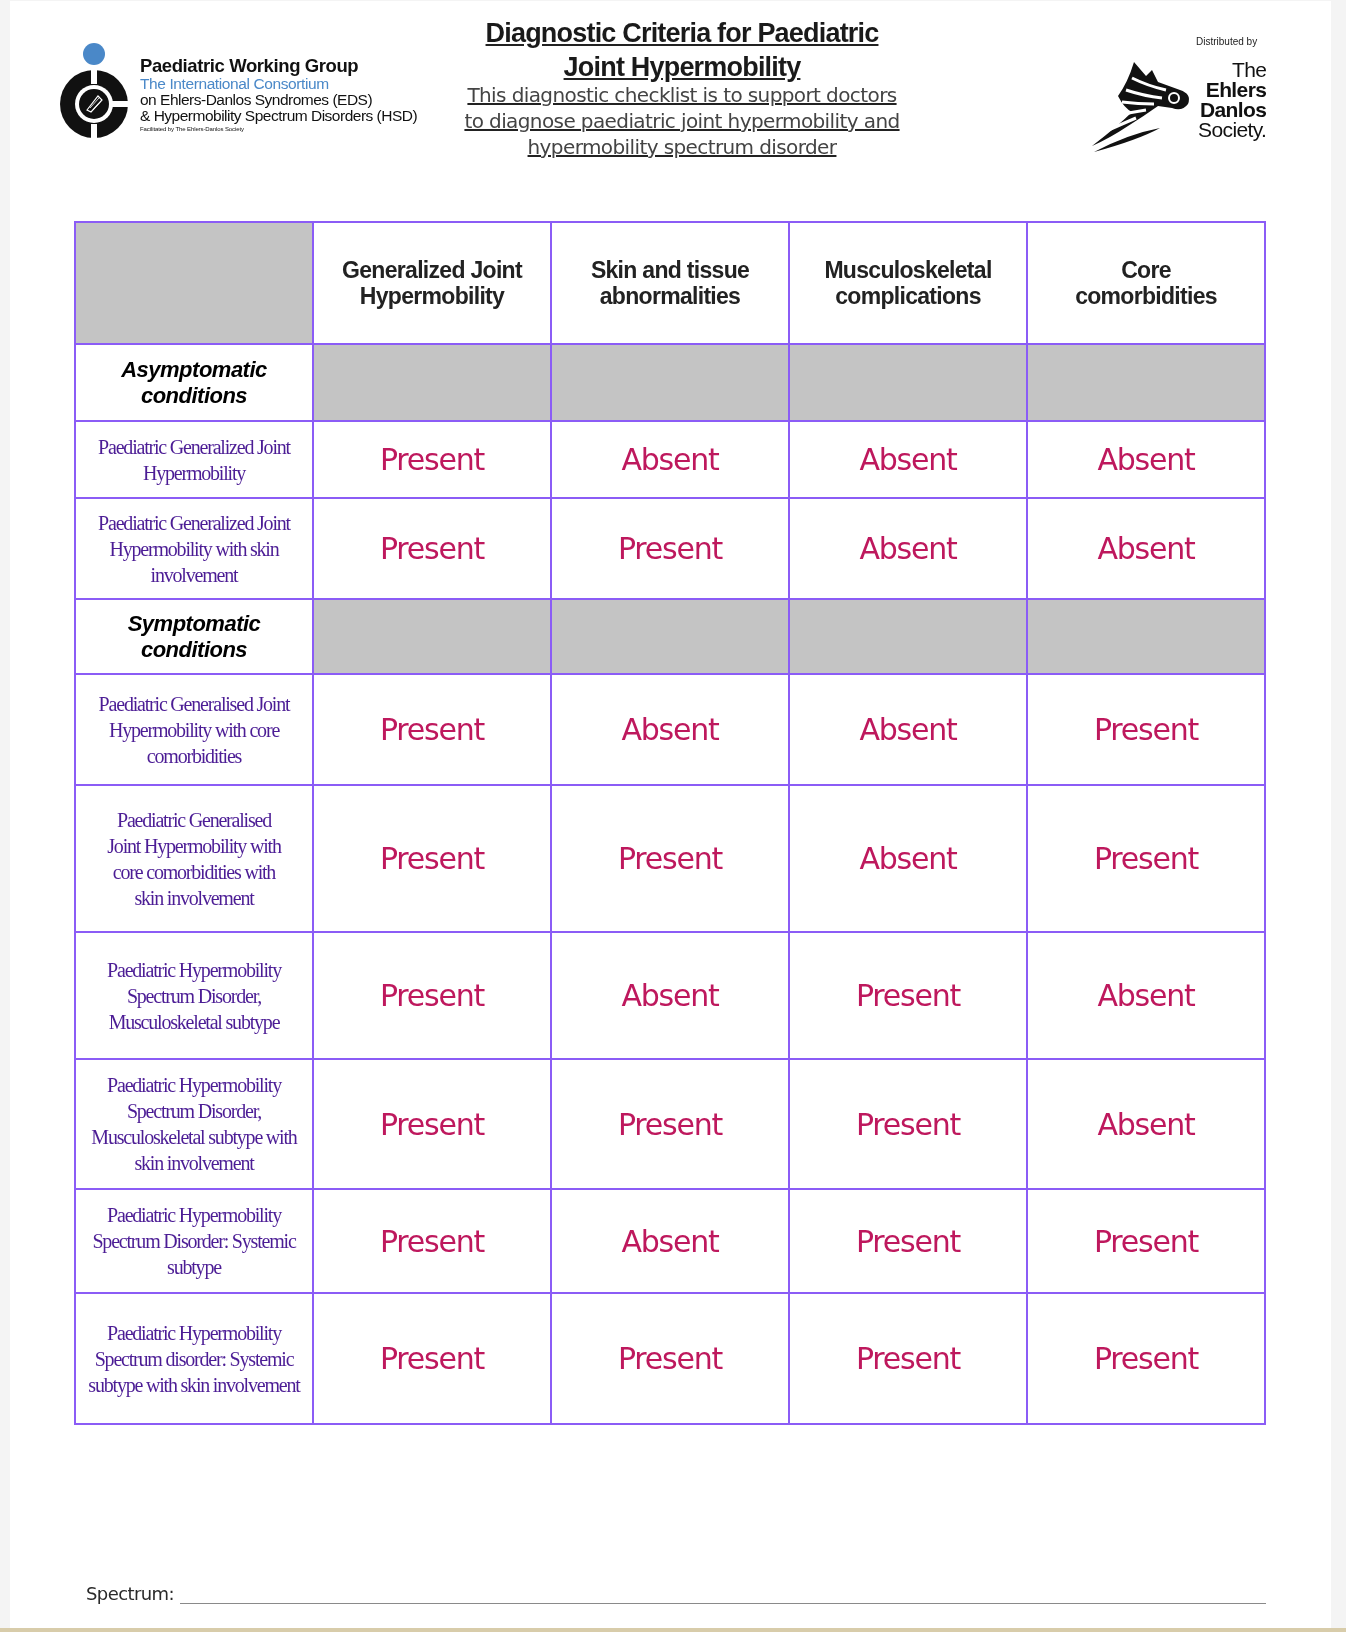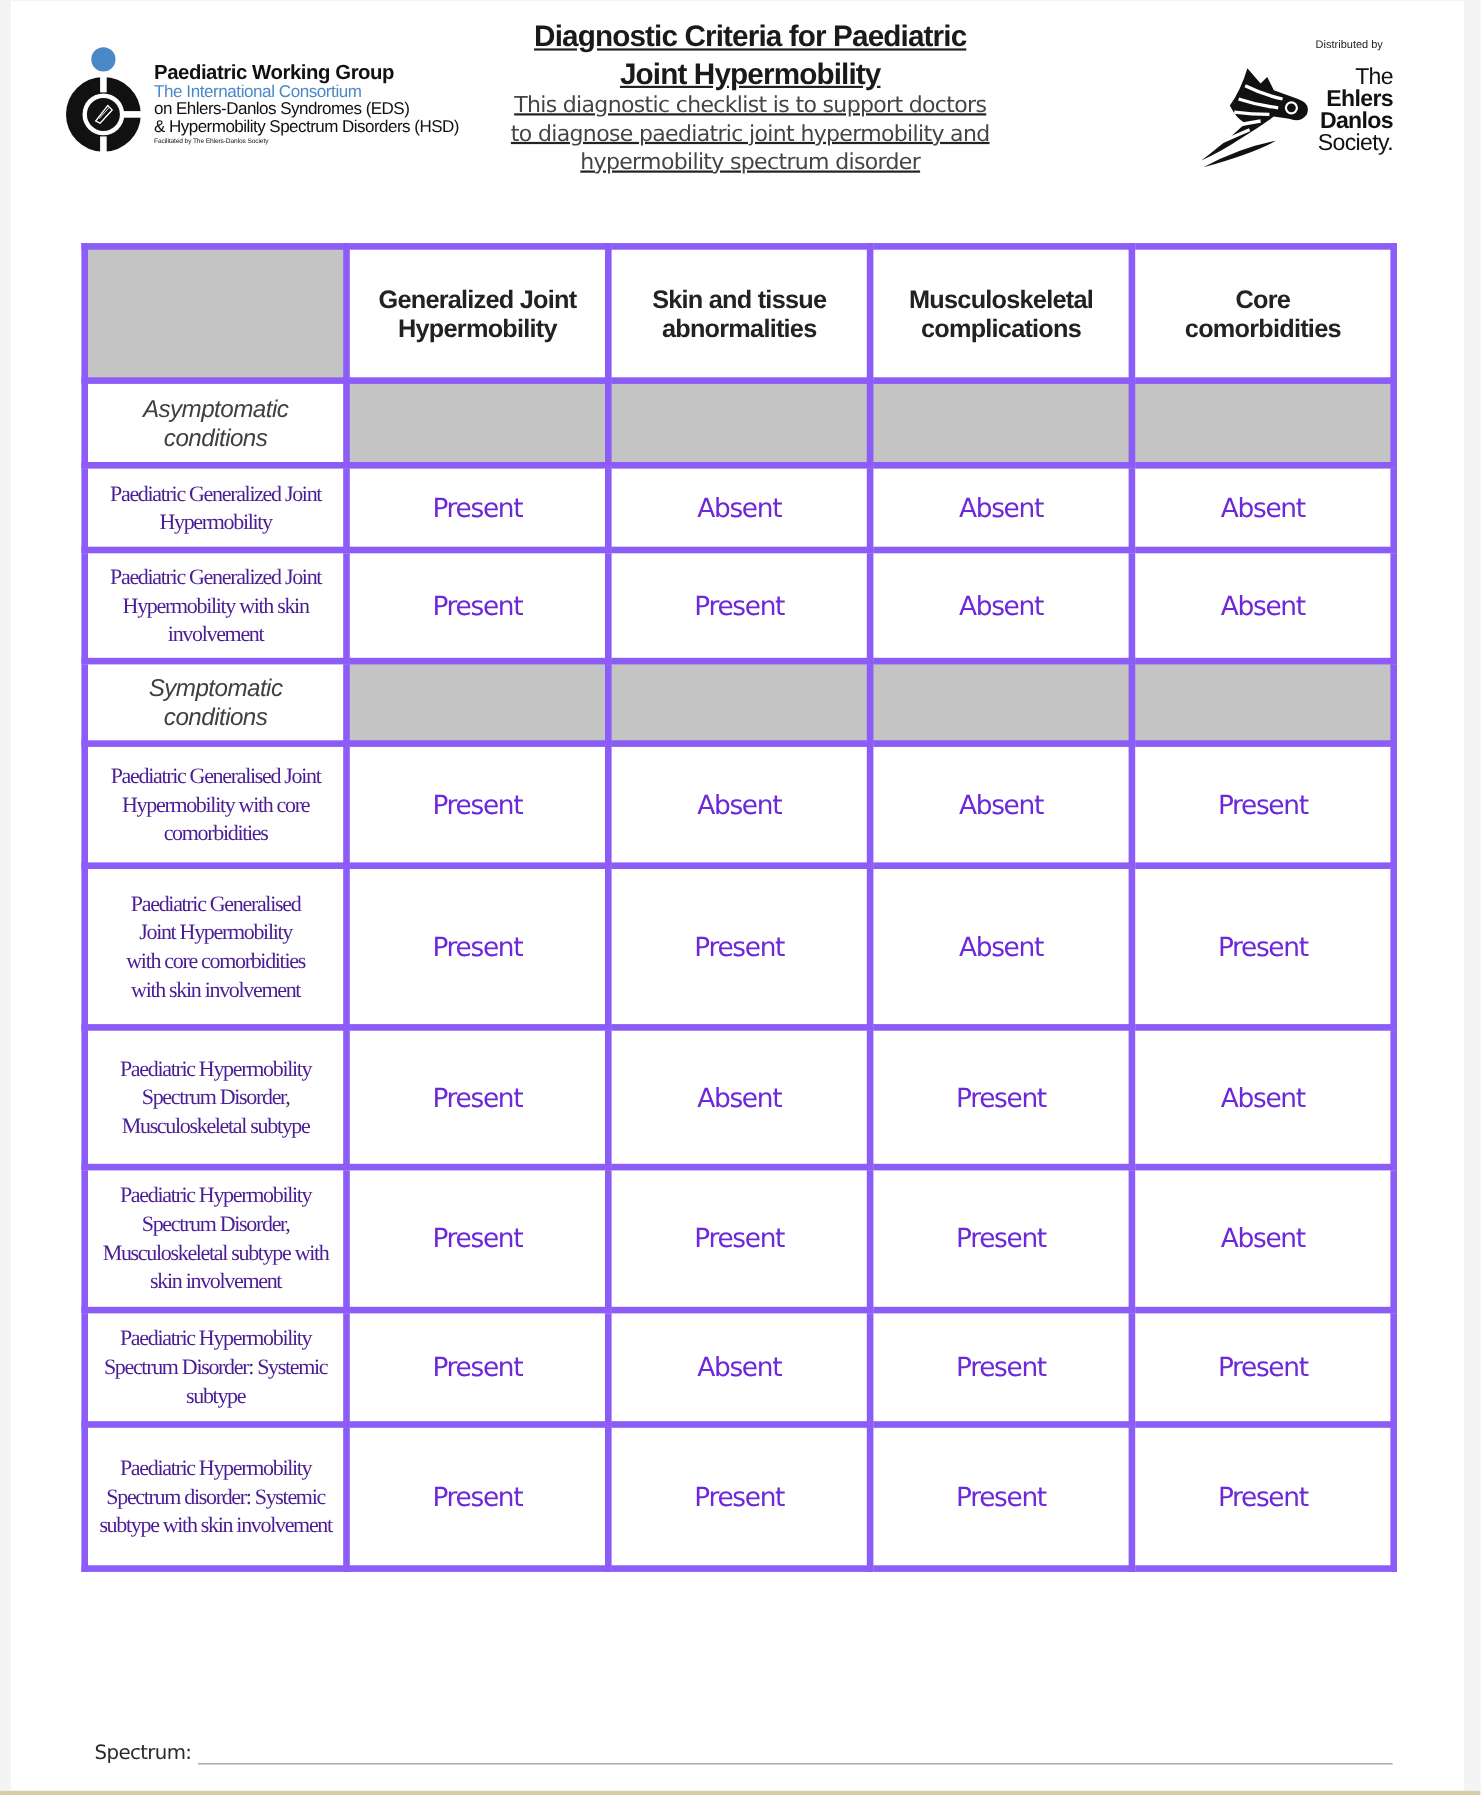--- a/index.html
+++ b/index.html
@@ -65,44 +65,44 @@
     .eds-wordmark .b { font-weight: bold; }
 
     
     .criteria-table {
       position: absolute; left: 74px; top: 221px;
       border-collapse: collapse;
       table-layout: fixed;
       width: 1192px;
     }
     .criteria-table td, .criteria-table th {
-      border: 6px solid #8b5cf6;
+      border: 2px solid #8b5cf6;
       text-align: center; vertical-align: middle;
       padding: 0 6px;
     }
     .criteria-table col { width: 238px; }
     .th-corner { background: #c4c4c4; }
     .th-col {
       font-family: "Liberation Sans", sans-serif;
       font-weight: bold; font-size: 23px; line-height: 26px;
       color: #222; letter-spacing: -0.7px;
     }
     .section-label {
-      font-weight: normal; font-style: italic; font-size: 22px; line-height: 26px;
-      color: #404040; letter-spacing: -0.5px;
+      font-weight: bold; font-style: italic; font-size: 22px; line-height: 26px;
+      color: #000000; letter-spacing: -0.5px;
     }
     .section-fill { background: #c4c4c4; }
     .row-label {
       font-family: Liberation Serif, serif;
       font-size: 20px; line-height: 26px; color: #4c1d95;
       letter-spacing: -1.2px;
     }
     .cell-val {
       font-family: "DejaVu Sans", sans-serif;
-      font-size: 24px; color: #6d28d9; letter-spacing: -1.2px; margin-left: 16px;
+      font-size: 30px; color: #be185d; letter-spacing: -1.2px; margin-left: 16px;
     }
 
     
     .diagnosis {
       position: absolute; left: 86px; top: 1582px;
       display: flex; align-items: flex-end;
     }
     .diagnosis-label {
       font-family: "DejaVu Sans", sans-serif;
       font-size: 18px; color: #2a2a2a; letter-spacing: -0.6px;

